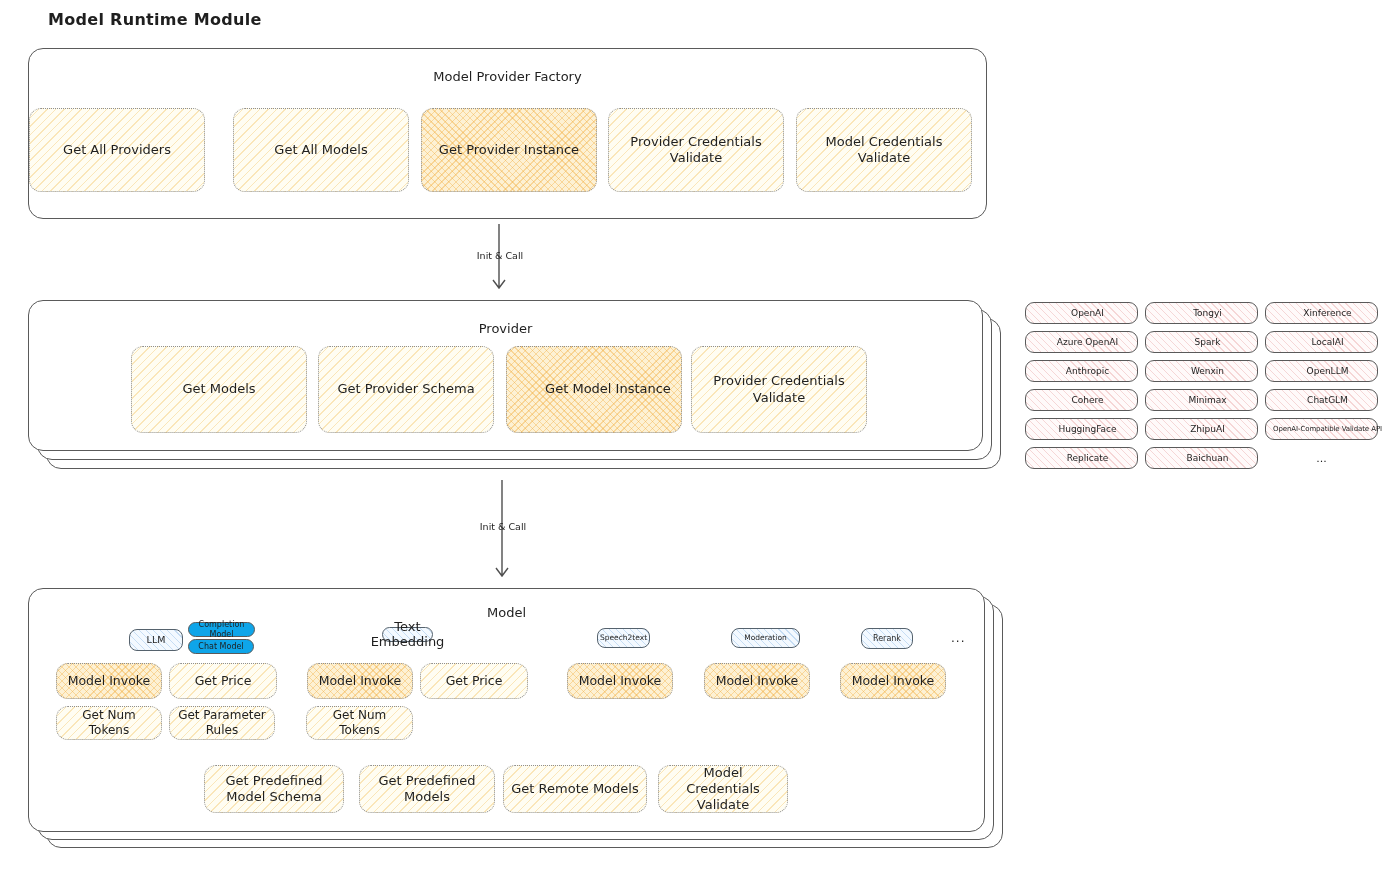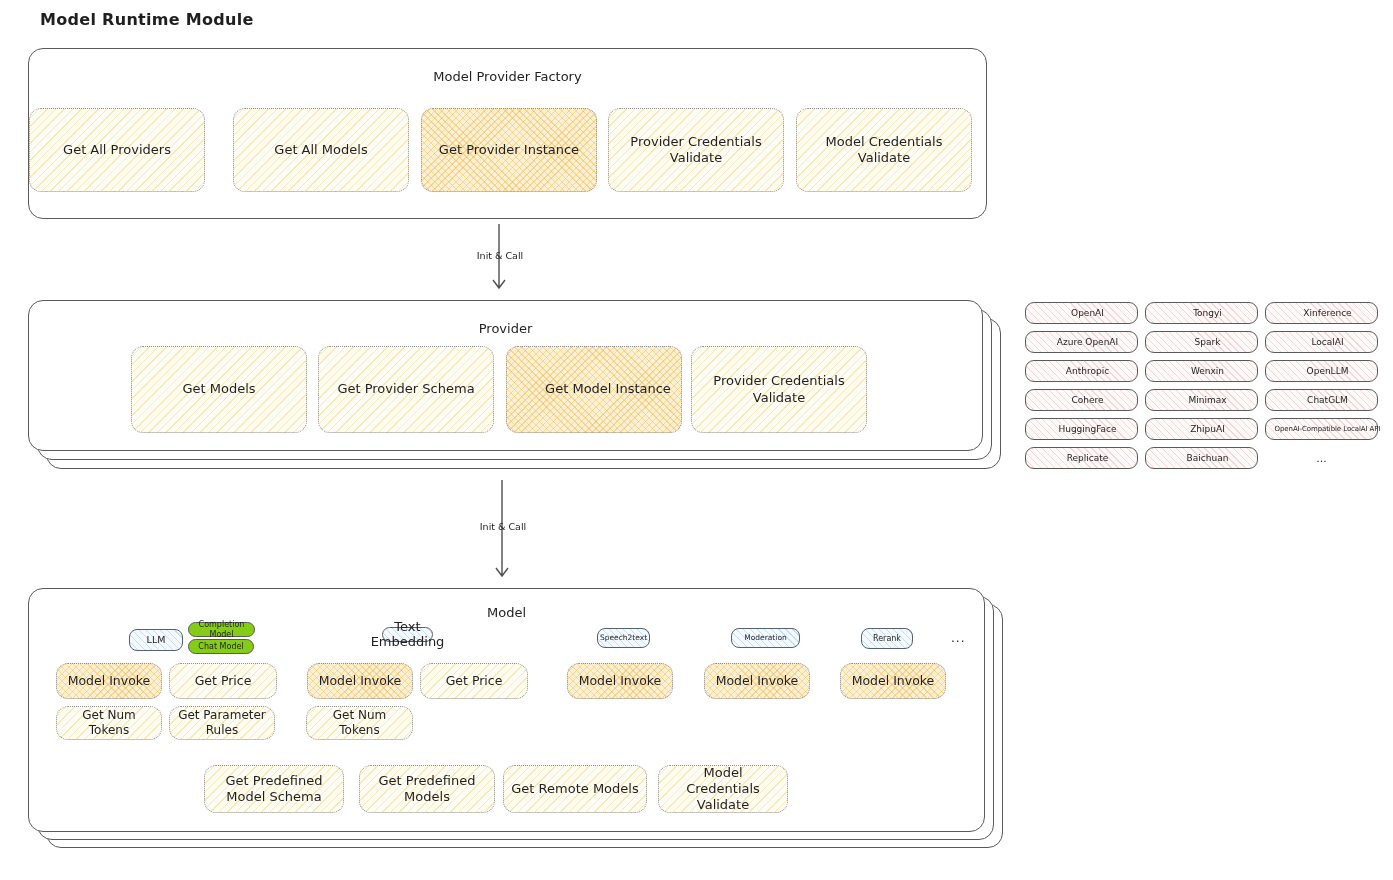--- a/index.html
+++ b/index.html
@@ -24,31 +24,31 @@
     background-image:repeating-linear-gradient(45deg, rgba(126,176,226,.38) 0px, rgba(126,176,226,.38) 1px, transparent 1px, transparent 5px);}
   
   .providers-grid{position:absolute;display:grid;grid-template-columns:repeat(3,113px);grid-auto-rows:22px;gap:7px 7px;}
   .provider-item{display:flex;align-items:center;justify-content:center;border:1.3px solid #5a5a5a;border-radius:9px;
                  font-size:9px;box-sizing:border-box;white-space:nowrap;padding-left:12px;}
   .provider-item.long{font-size:7px;letter-spacing:-.1px;}
   .provider-more{display:flex;align-items:center;justify-content:center;font-size:11px;border:none;}
   
   .badge{position:absolute;display:flex;align-items:center;justify-content:center;text-align:center;box-sizing:border-box;
          border:1.2px solid #55626d;border-radius:8px;font-size:8px;line-height:1.15;padding:1px 3px;}
-  .badge-white{background:#84cc16;border-color:#5a5a5a;}
+  .badge-white{background:#0ea5e9;border-color:#5a5a5a;}
   .more-dots{position:absolute;font-size:12px;letter-spacing:1px;}
   .arrow-label{position:absolute;text-align:center;font-size:9.5px;}
   svg.arrow{position:absolute;overflow:visible;}
 </style>
 </head>
 <body>
 
 <div class="canvas">
 
-  <div class="abs page-title" style="left:40px;top:10px;">Model Runtime Module</div>
+  <div class="abs page-title" style="left:48px;top:10px;">Model Runtime Module</div>
 
   <div class="sheet" style="left:28px;top:48px;width:959px;height:171px;">
     <div class="box-title" style="top:20px;">Model Provider Factory</div>
     <div class="btn fill-yellow" style="left:0;top:59px;width:176px;height:84px;">
         <span>Get All Providers</span>
       </div>
     <div class="btn fill-orange" style="left:392px;top:59px;width:176px;height:84px;">
         <span>Get Provider Instance</span>
       </div>
     <div class="btn fill-yellow" style="left:204px;top:59px;width:176px;height:84px;">
@@ -122,21 +122,21 @@
     <div class="provider-item fill-pink">
         <span>ChatGLM</span>
       </div>
     <div class="provider-item fill-pink">
         <span>HuggingFace</span>
       </div>
     <div class="provider-item fill-pink">
         <span>ZhipuAI</span>
       </div>
     <div class="provider-item fill-pink long">
-        <span>OpenAI-Compatible LocalAI API</span>
+        <span>OpenAI-Compatible Validate API</span>
       </div>
     <div class="provider-item fill-pink">
         <span>Replicate</span>
       </div>
     <div class="provider-item fill-pink">
         <span>Baichuan</span>
       </div>
     <div class="provider-more">...</div>
   </div>
 

